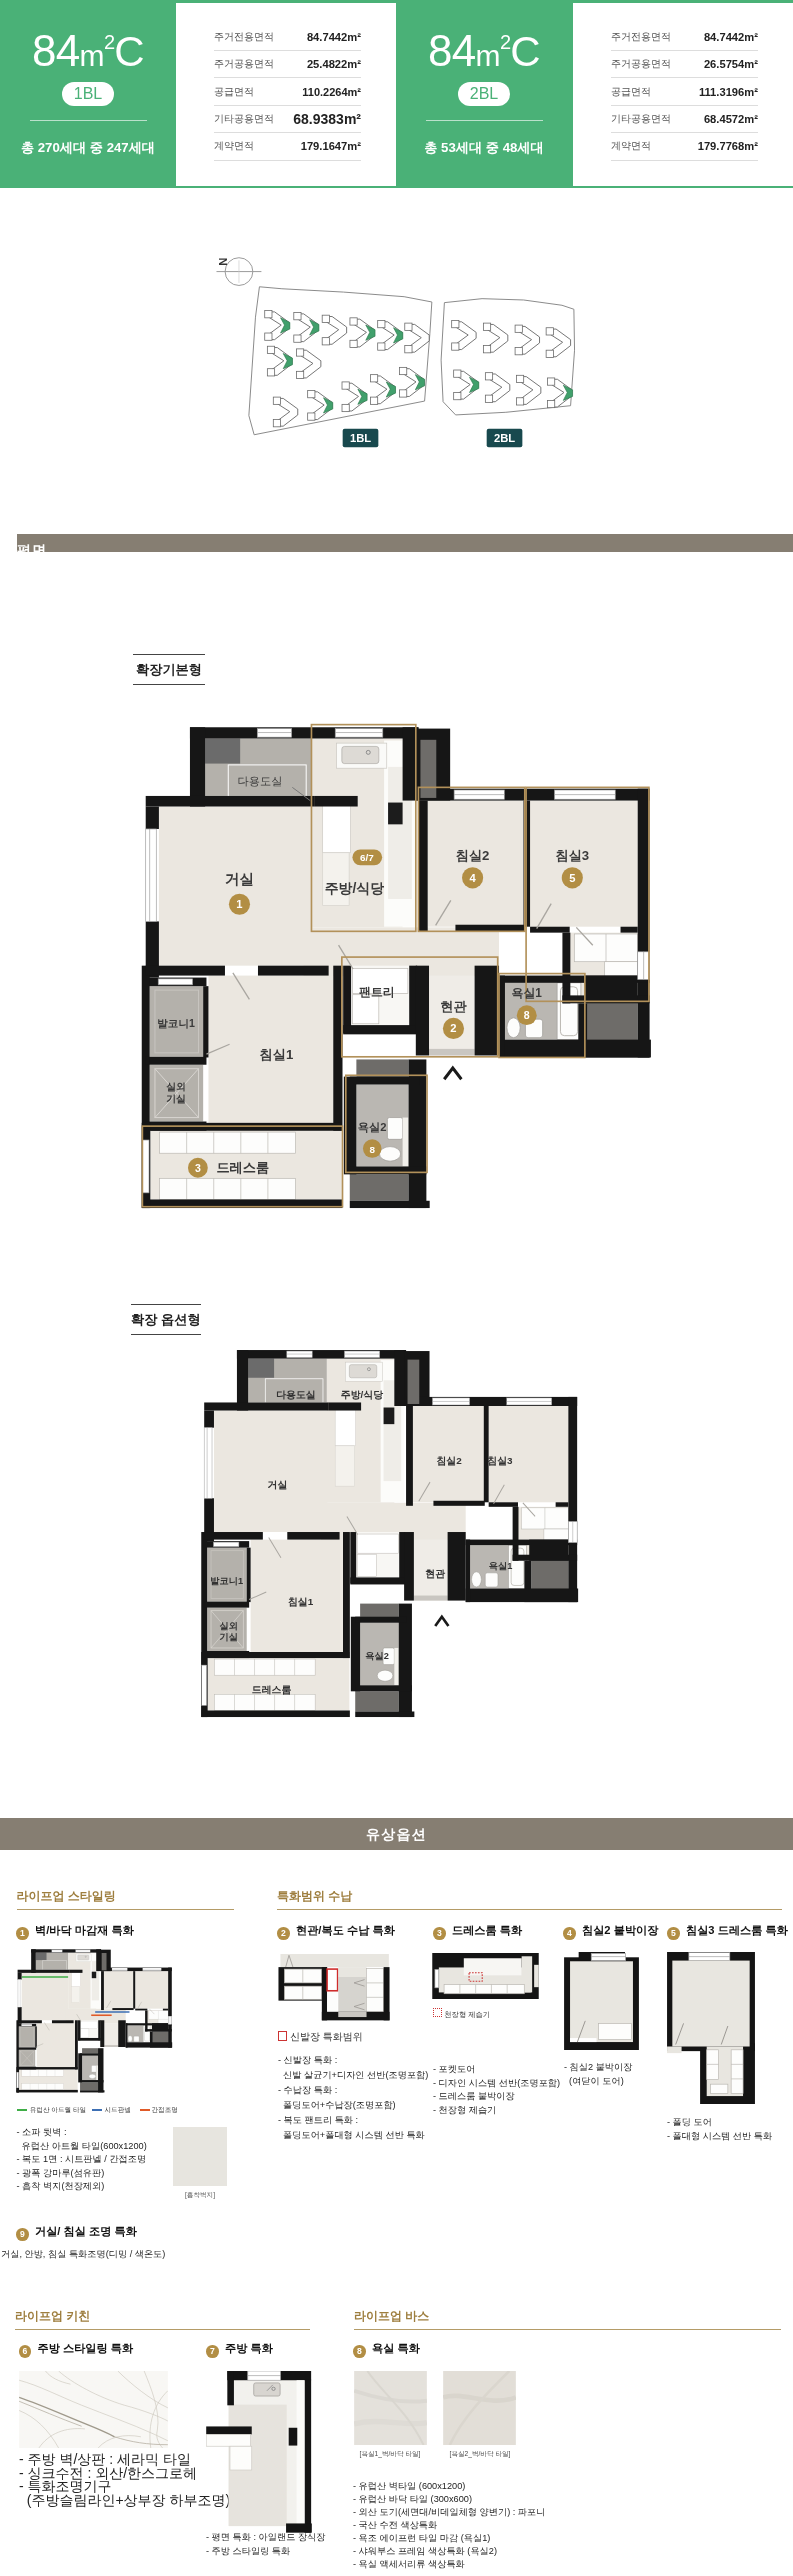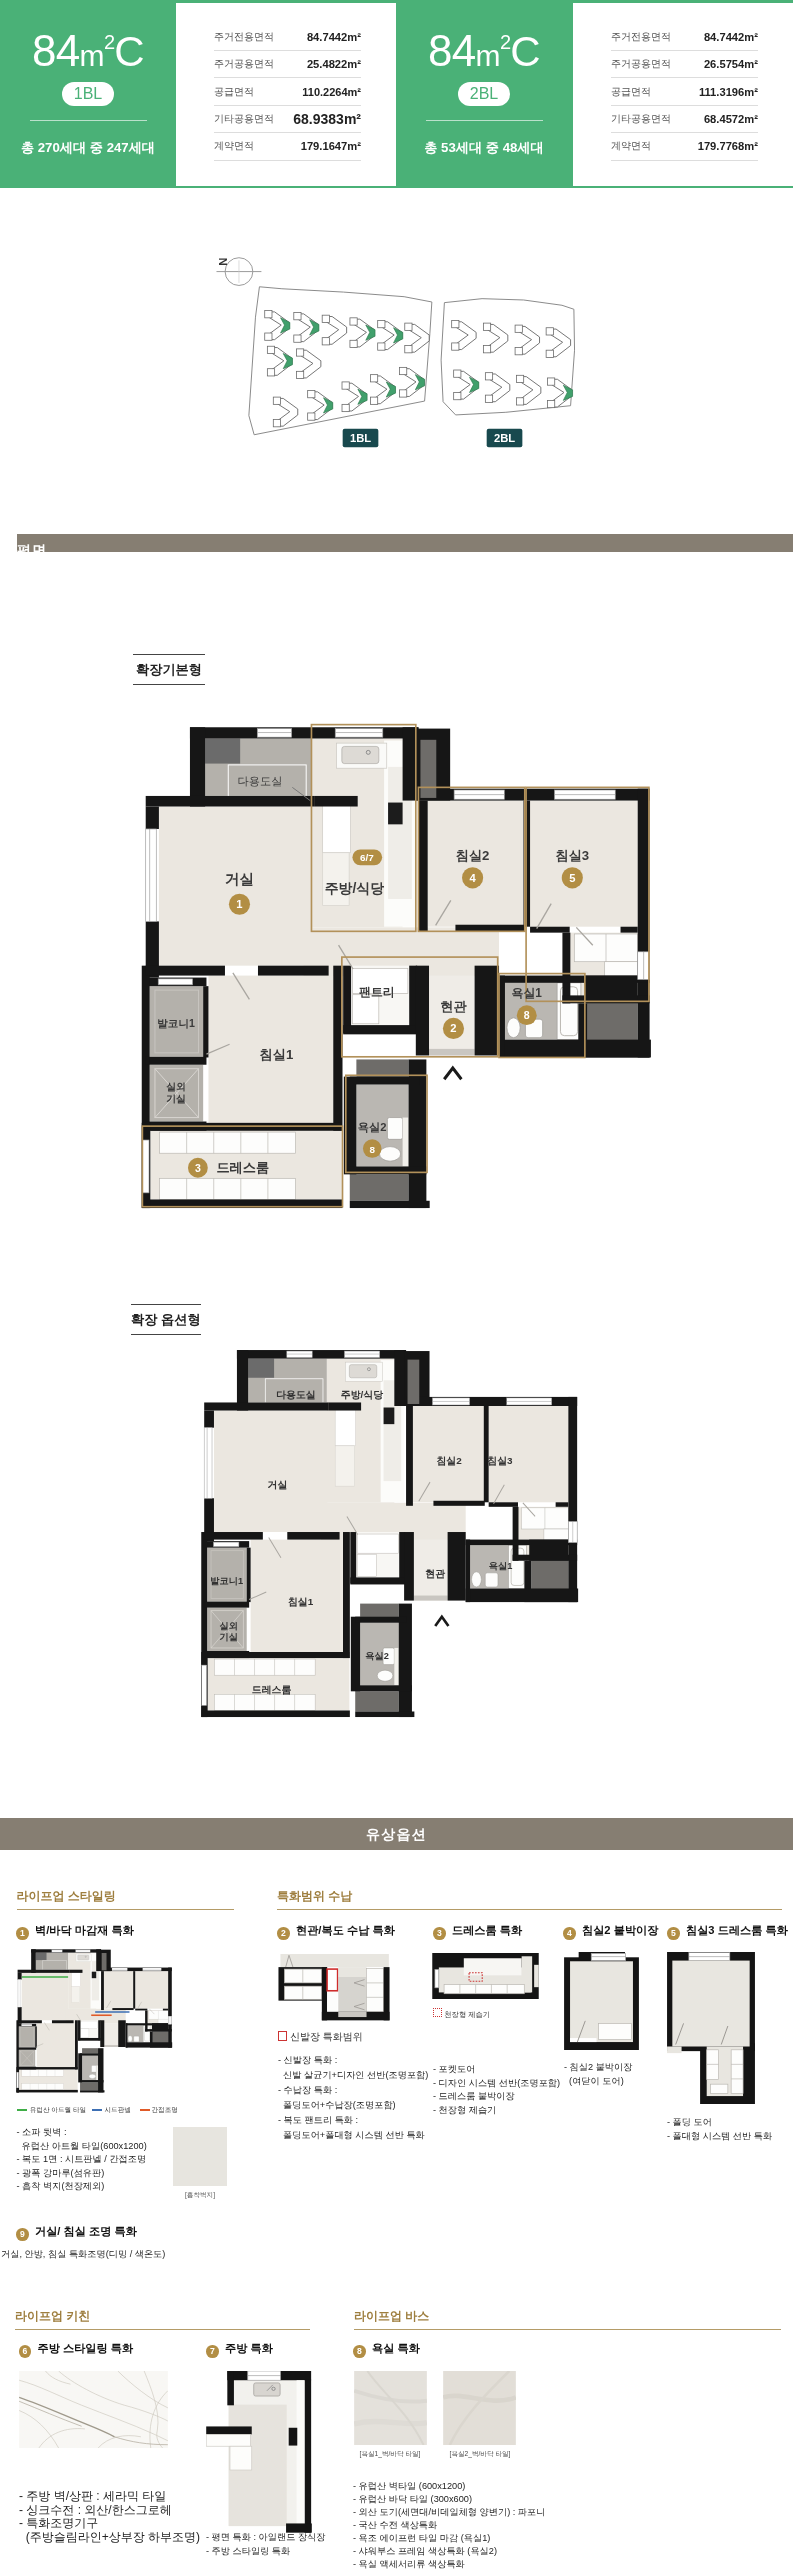--- a/index.html
+++ b/index.html
@@ -565,21 +565,21 @@
   </g>
   <g stroke="#a09a8c" fill="none" stroke-width="2.2">
     <path d="M0,40 C35,52 70,68 100,80 C115,86 130,92 145,100"></path>
   </g>
   <g stroke="#b5afa3" fill="none" stroke-width="1.2">
     <path d="M145,100 C170,108 195,112 226,112"></path>
     <path d="M0,46 C30,58 62,72 95,84"></path>
   </g>
 </svg>
 
-<div class="abs" style="left:19px;top:2453px;font-size:12px;color:#222;line-height:13.5px;margin-top:37px;">
+<div class="abs" style="left:19px;top:2453px;font-size:14px;color:#222;line-height:13.5px;">
   - 주방 벽/상판 : 세라믹 타일<br>
   - 싱크수전 : 외산/한스그로헤<br>
   - 특화조명기구<br>
   &nbsp;&nbsp;(주방슬림라인+상부장 하부조명)
 </div>
 
 <div class="abs" style="left:206px;top:2341px;width:119px;font-size:11.2px;font-weight:bold;color:#111;white-space:nowrap;"><span style="display:inline-block;width:12.6px;height:12.6px;border-radius:50%;background:#b28e44;color:#fff;font-size:8.6px;text-align:center;line-height:12.6px;vertical-align:-2px;margin-right:3.3px;">7</span> 주방 특화</div>
 
 <svg class="abs" style="left:206px;top:2371px;" width="106" height="163" viewBox="0 0 160 247">
   <rect x="34" y="13" width="115" height="222" fill="#f2f1ed"></rect>

